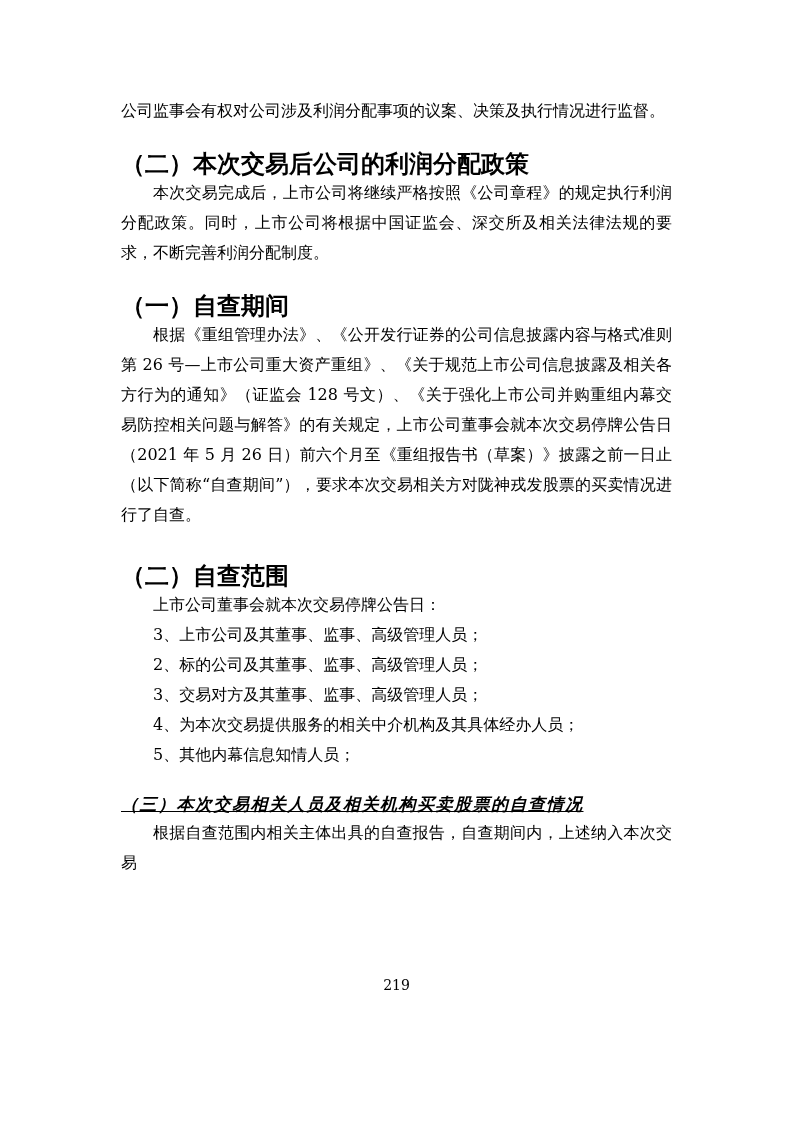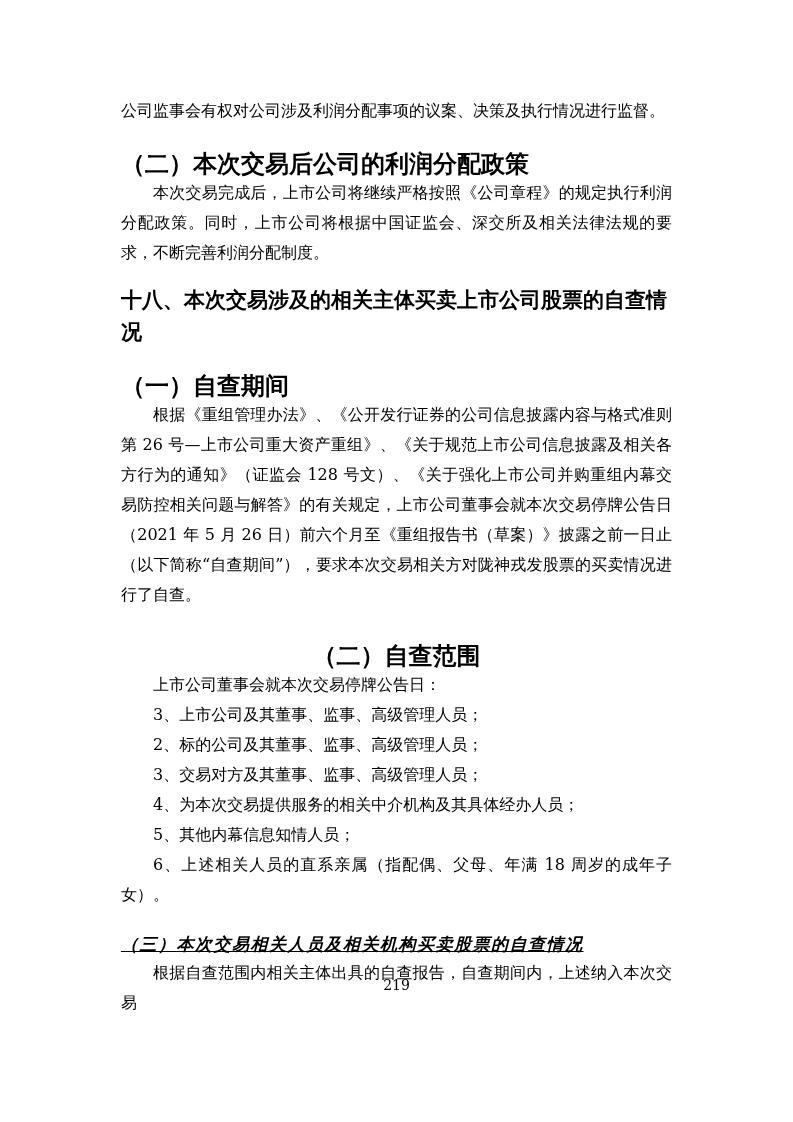--- a/index.html
+++ b/index.html
@@ -41,21 +41,20 @@
     line-height: 28px;
     margin-top: 24px;
   }
   h2.chapter {
     font-size: 21px;
     line-height: 32px;
     margin-top: 16px;
   }
   h3.sec-b {
     margin-top: 32px;
-    text-align: center;
   }
   h3.kai {
     font-family: "DejaVu Serif", "Liberation Serif", serif;
     font-weight: bold;
     font-style: italic;
     font-size: 17px;
     line-height: 28px;
     letter-spacing: 1.5px;
     margin: 20px 0 0 0;
     text-decoration: underline;
@@ -81,41 +80,39 @@
 
 <div class="page">
   <div class="content">
 
     <p class="body noindent">公司监事会有权对公司涉及利润分配事项的议案、决策及执行情况进行监督。</p>
 
     <h3 class="hei sec">（二）本次交易后公司的利润分配政策</h3>
 
     <p class="body mt16">本次交易完成后，上市公司将继续严格按照《公司章程》的规定执行利润分配政策。同时，上市公司将根据中国证监会、深交所及相关法律法规的要求，不断完善利润分配制度。</p>
 
-    <h2 class="hei chapter">十八、本次交易涉及的相关主体买卖上市公司股票的自查情况</h2>
 
     <h3 class="hei sec">（一）自查期间</h3>
 
     <p class="body mt10">根据《重组管理办法》、《公开发行证券的公司信息披露内容与格式准则第 26 号—上市公司重大资产重组》、《关于规范上市公司信息披露及相关各方行为的通知》（证监会 128 号文）、《关于强化上市公司并购重组内幕交易防控相关问题与解答》的有关规定，上市公司董事会就本次交易停牌公告日（2021 年 5 月 26 日）前六个月至《重组报告书（草案）》披露之前一日止（以下简称“自查期间”），要求本次交易相关方对陇神戎发股票的买卖情况进行了自查。</p>
 
     <h3 class="hei sec sec-b">（二）自查范围</h3>
 
     <p class="body mt14">上市公司董事会就本次交易停牌公告日：</p>
 
     <p class="body mt12">3、上市公司及其董事、监事、高级管理人员；</p>
 
     <p class="body mt12">2、标的公司及其董事、监事、高级管理人员；</p>
 
     <p class="body mt12">3、交易对方及其董事、监事、高级管理人员；</p>
 
     <p class="body mt12">4、为本次交易提供服务的相关中介机构及其具体经办人员；</p>
 
     <p class="body mt12">5、其他内幕信息知情人员；</p>
 
-    <p class="body mt12">6、上述相关人员的直系亲属（指配偶、父母、年满 18 周岁的成年子女）。</p>
 
     <h3 class="kai">（三）本次交易相关人员及相关机构买卖股票的自查情况</h3>
 
     <p class="body mt15">根据自查范围内相关主体出具的自查报告，自查期间内，上述纳入本次交易</p>
 
   </div>
 
   <div class="page-number">219</div>
 </div>
 

